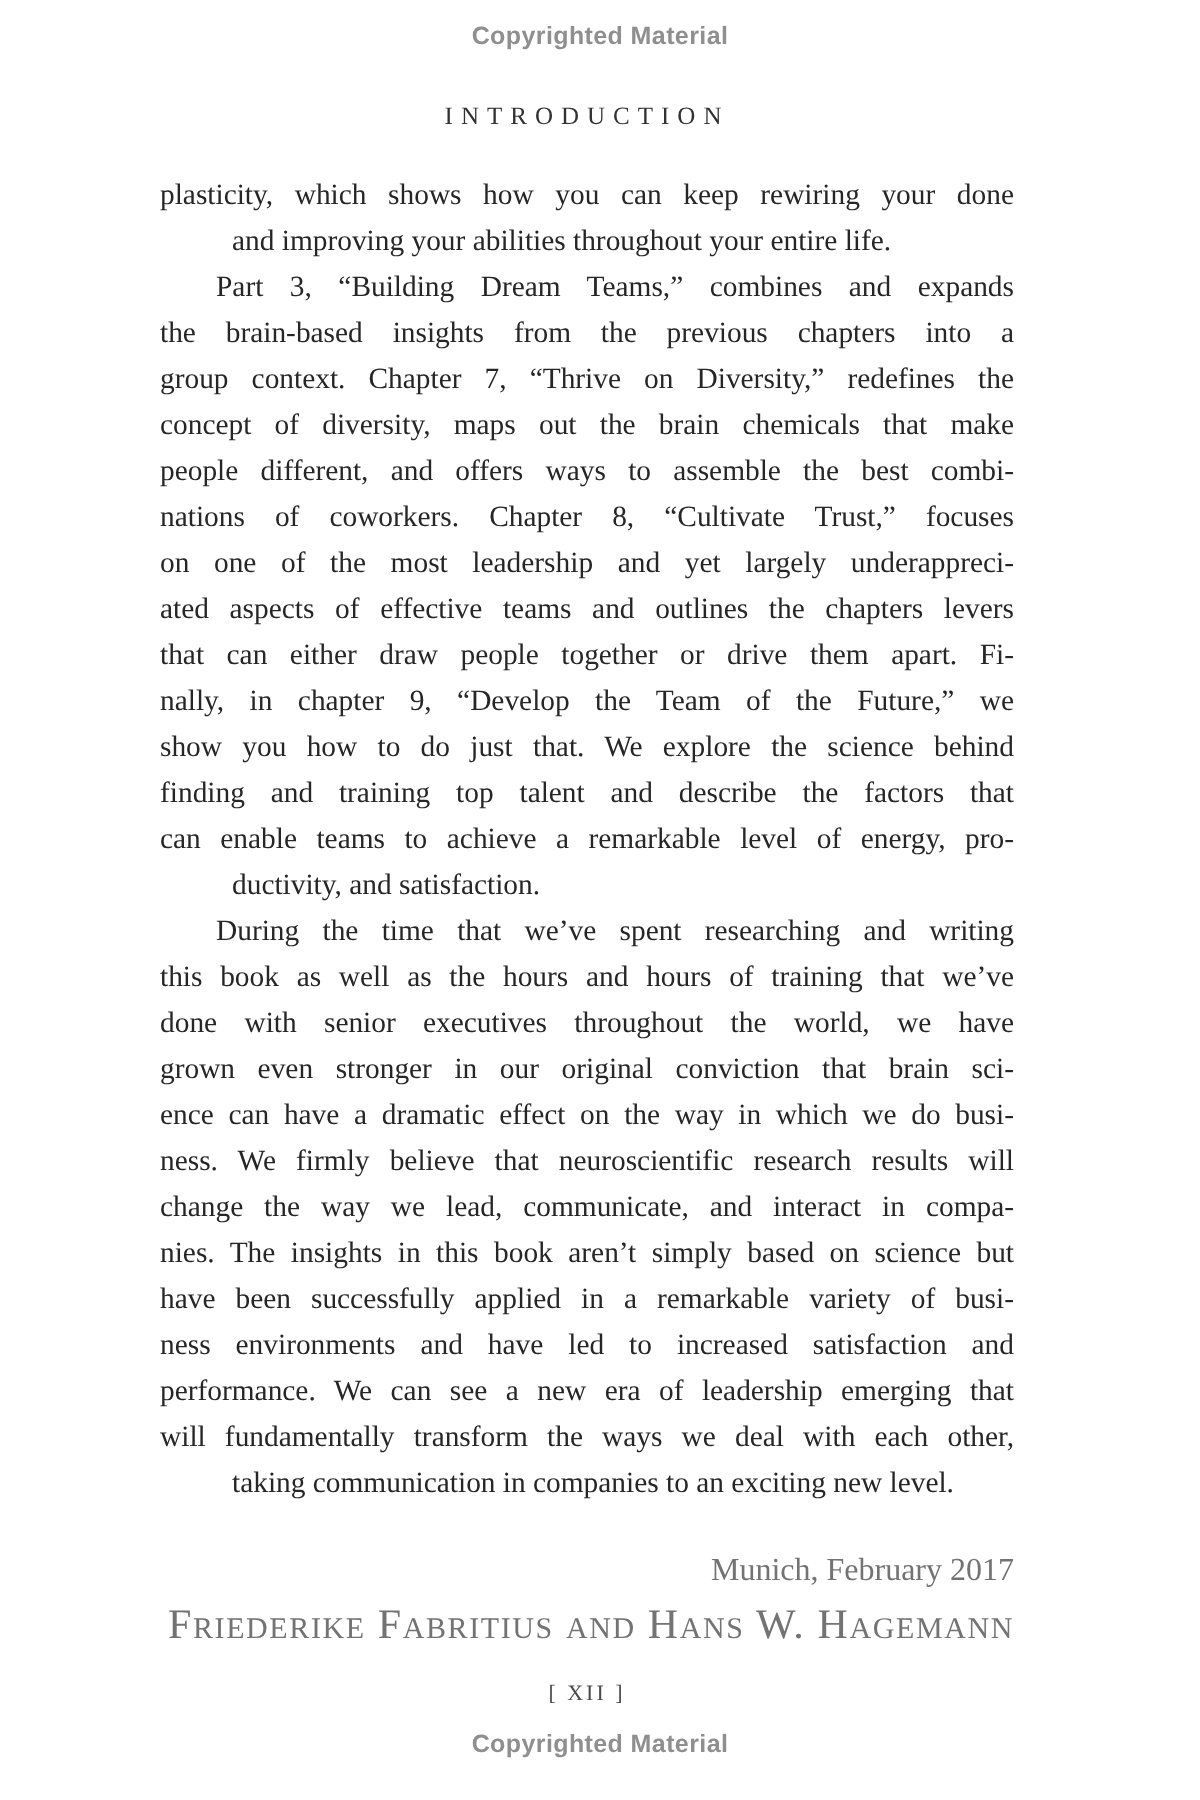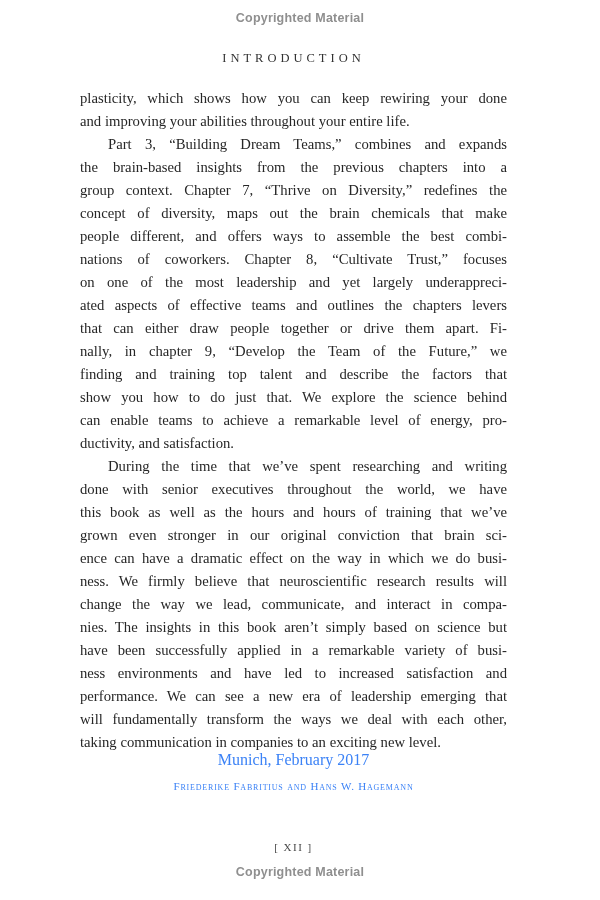--- a/index.html
+++ b/index.html
@@ -54,37 +54,38 @@
     height: 23px;
     line-height: 23px;
     text-align: justify;
     text-align-last: justify;
     white-space: nowrap;
     overflow: visible;
   }
   .line.last {
     text-align: left;
     text-align-last: left;
+    margin-left: 36px;
   }
   .line.indent { padding-left: 28px; }
   .signature {
     position: absolute;
-    top: 749px;
+    top: 775px;
     left: 0;
     width: 100%;
-    text-align: center;
-    color: #3b82f6;
+    text-align: right;
+    color: #737373;
   }
   .sig-place-date {
     font-size: 16px;
     line-height: 22px;
   }
   .sig-authors {
     margin-top: 4px;
-    font-size: 11px;
+    font-size: 21px;
     font-variant: small-caps;
     letter-spacing: 0.8px;
     line-height: 22px;
   }
   .page-number {
     position: absolute;
     top: 841px;
     left: 0;
     width: 100%;
     text-align: center;
@@ -115,30 +116,30 @@
         <div class="line indent">Part 3, “Building Dream Teams,” combines and expands</div>
         <div class="line">the brain-based insights from the previous chapters into a</div>
         <div class="line">group context. Chapter 7, “Thrive on Diversity,” redefines the</div>
         <div class="line">concept of diversity, maps out the brain chemicals that make</div>
         <div class="line">people different, and offers ways to assemble the best combi-</div>
         <div class="line">nations of coworkers. Chapter 8, “Cultivate Trust,” focuses</div>
         <div class="line">on one of the most leadership and yet largely underappreci-</div>
         <div class="line">ated aspects of effective teams and outlines the chapters levers</div>
         <div class="line">that can either draw people together or drive them apart. Fi-</div>
         <div class="line">nally, in chapter 9, “Develop the Team of the Future,” we</div>
+        <div class="line">show you how to do just that. We explore the science behind</div>
         <div class="line">finding and training top talent and describe the factors that</div>
-        <div class="line">show you how to do just that. We explore the science behind</div>
         <div class="line">can enable teams to achieve a remarkable level of energy, pro-</div>
         <div class="line last">ductivity, and satisfaction.</div>
       </div>
 
       <div class="para">
         <div class="line indent">During the time that we’ve spent researching and writing</div>
+        <div class="line">this book as well as the hours and hours of training that we’ve</div>
         <div class="line">done with senior executives throughout the world, we have</div>
-        <div class="line">this book as well as the hours and hours of training that we’ve</div>
         <div class="line">grown even stronger in our original conviction that brain sci-</div>
         <div class="line">ence can have a dramatic effect on the way in which we do busi-</div>
         <div class="line">ness. We firmly believe that neuroscientific research results will</div>
         <div class="line">change the way we lead, communicate, and interact in compa-</div>
         <div class="line">nies. The insights in this book aren’t simply based on science but</div>
         <div class="line">have been successfully applied in a remarkable variety of busi-</div>
         <div class="line">ness environments and have led to increased satisfaction and</div>
         <div class="line">performance. We can see a new era of leadership emerging that</div>
         <div class="line">will fundamentally transform the ways we deal with each other,</div>
         <div class="line last">taking communication in companies to an exciting new level.</div>

